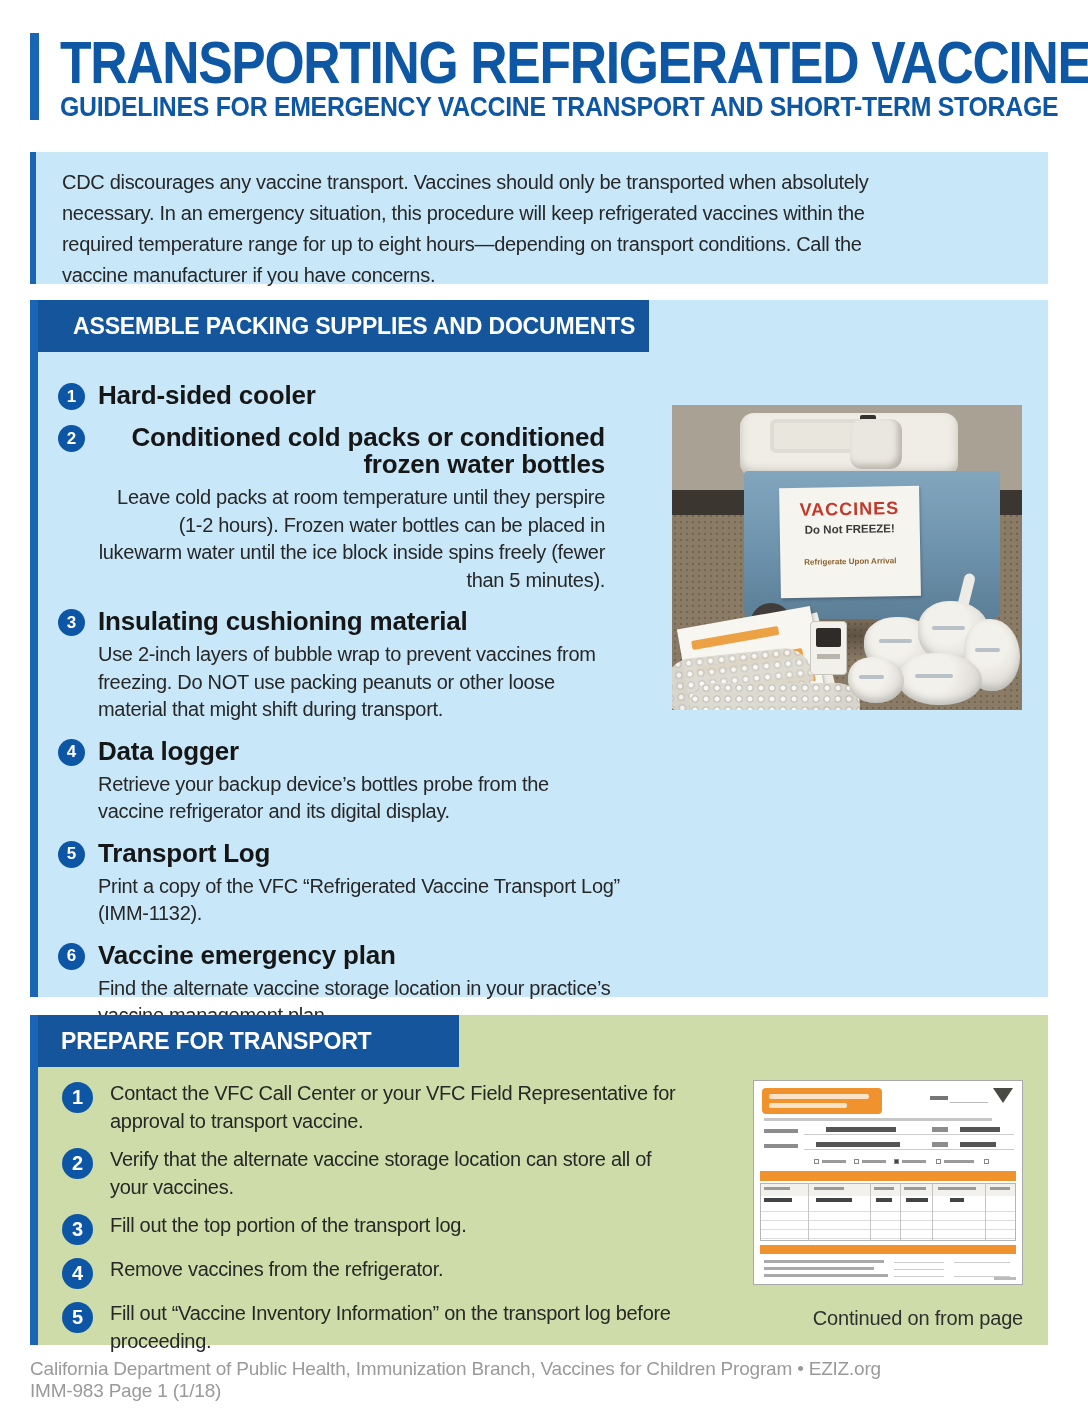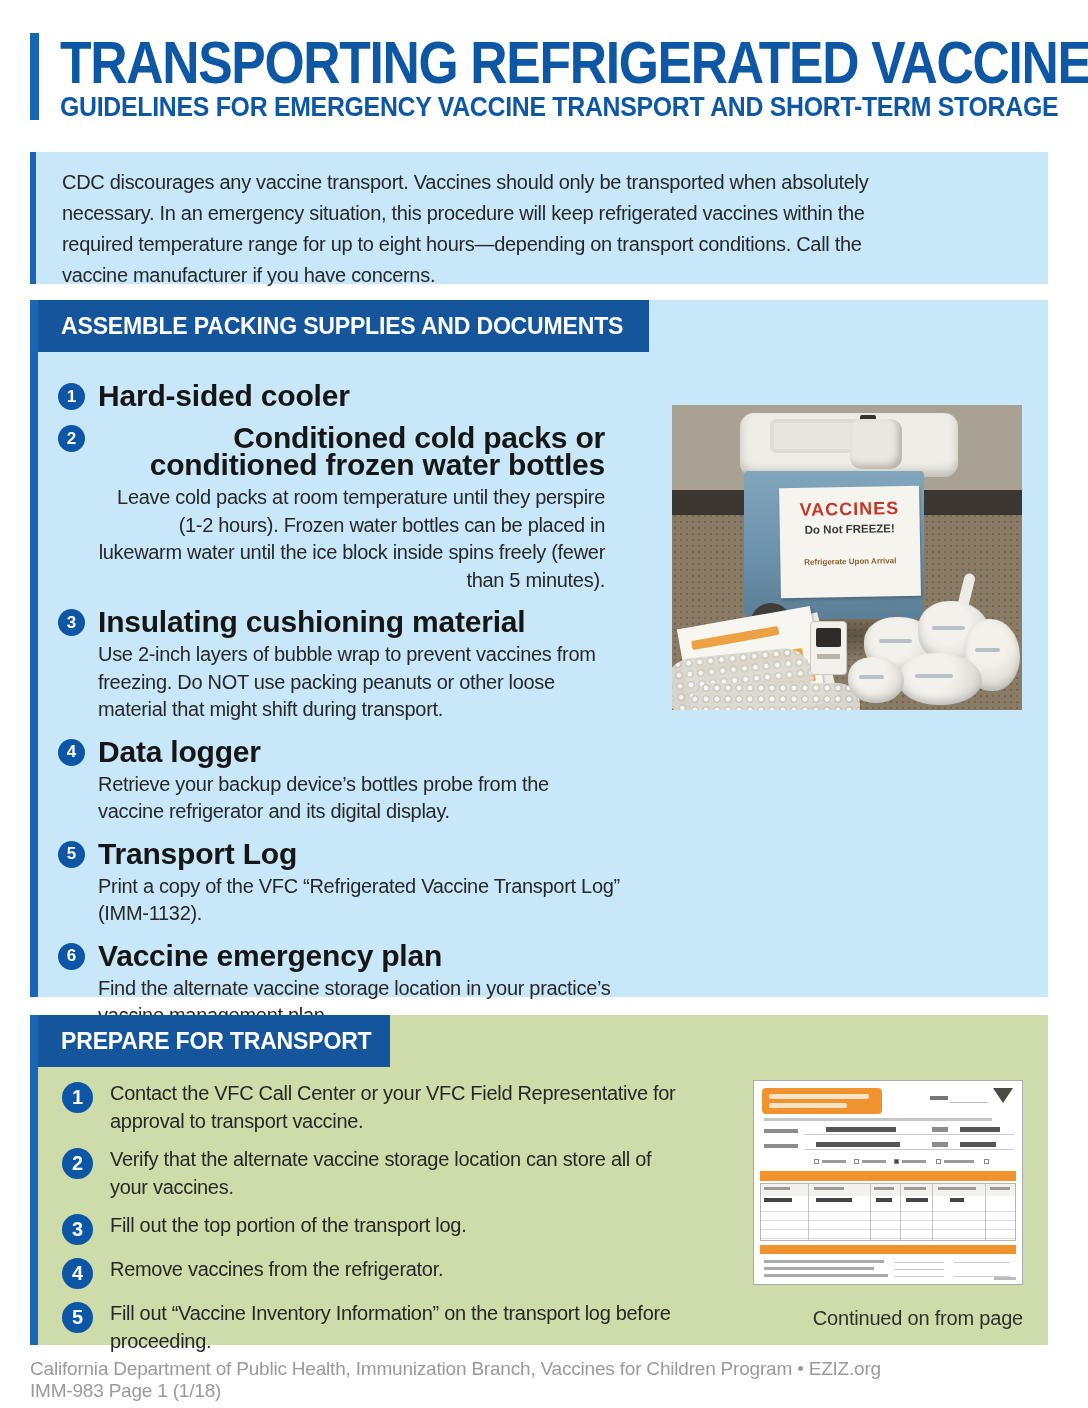--- a/index.html
+++ b/index.html
@@ -16,38 +16,38 @@
   
   .intro-box { position:absolute; left:30px; top:152px; width:1018px; height:132px; background:#C8E7F9;
                border-left:6px solid #1A66B4; padding:15px 60px 0 26px; }
   .intro-box p { font-size:20px; line-height:31px; letter-spacing:-0.3px; color:#272727; max-width:810px; }
 
   
   .section { position:absolute; left:30px; width:1018px; border-left:8px solid #1A66B4; }
   .section-assemble { top:300px; height:697px; background:#C8E7F9; }
   .section-prepare  { top:1015px; height:330px; background:#CEDCA9; }
   .section-bar { position:absolute; left:0; top:0; height:52px; background:#15559B; display:flex; align-items:center; }
-  .section-assemble .section-bar { width:611px; }
-  .section-prepare  .section-bar { width:352px; }
+  .section-assemble .section-bar { width:611px;padding-left:12px; }
+  .section-prepare  .section-bar { width:421px; }
   .section-bar span { color:#ffffff; font-size:24px; font-weight:700; padding-left:24px; white-space:nowrap;
                       transform:scaleX(0.96); transform-origin:left center; letter-spacing:-0.2px; }
 
   .items { position:absolute; left:0; width:680px; }
   .section-assemble .items { top:82px; }
   .section-prepare  .items { top:64px; }
   .item { display:flex; align-items:flex-start; }
   .section-assemble .item { padding-left:20px; margin-bottom:14px; }
   .section-prepare  .item { padding-left:24px; margin-bottom:10px; }
   .badge { flex:none; border-radius:50%; background:#0D56A5; color:#fff; font-weight:700;
            display:flex; align-items:center; justify-content:center; }
   .section-assemble .badge { width:27px; height:27px; font-size:17px; margin-top:1px; }
   .section-prepare  .badge { width:31px; height:31px; font-size:20px; margin-top:3px; }
   .item-text { padding-left:13px; }
   .section-prepare .item-text { padding-left:17px; max-width:600px; }
-  .item-heading { font-size:30px; font-weight:700; color:#161616; line-height:27px; letter-spacing:-0.2px; }
+  .item-heading { font-size:26px; font-weight:700; color:#161616; line-height:27px; letter-spacing:-0.2px; }
   .item-body { font-size:20px; line-height:27.5px; letter-spacing:-0.3px; color:#272727; margin-top:6px; }
   .section-prepare .item-body { margin-top:0; line-height:28px; max-width:580px; }
   
   .section-assemble .item:nth-child(2) .item-text { max-width:520px;text-align:right; }
   .section-assemble .item:nth-child(3) .item-text { max-width:520px; }
   .section-assemble .item:nth-child(4) .item-text { max-width:520px; }
   .section-assemble .item:nth-child(5) .item-text { max-width:545px; }
   .section-assemble .item:nth-child(6) .item-text { max-width:540px; }
 
   
@@ -59,21 +59,21 @@
   .photo .baseboard { position:absolute; left:0; top:85px; width:100%; height:25px; background:#3B362F; }
   .photo .floor-shadow { position:absolute; left:55px; top:205px; width:250px; height:50px; border-radius:50%;
            background:radial-gradient(rgba(40,32,22,.45), transparent 70%); }
   .cooler-lid { position:absolute; left:68px; top:8px; width:218px; height:64px; background:#EFEDE6;
            border-radius:14px; box-shadow:inset 0 -6px 8px rgba(150,145,135,.5); }
   .lid-recess { position:absolute; left:30px; top:6px; width:125px; height:34px; border:4px solid #DFDCD3;
            border-radius:6px; background:#E9E6DE; }
   .lid-latch { position:absolute; left:120px; top:2px; width:16px; height:8px; background:#35322E; border-radius:2px; }
   .lid-handle { position:absolute; left:178px; top:14px; width:52px; height:50px; background:#EAE7E0; border-radius:12px;
            box-shadow:inset -4px -4px 6px rgba(150,145,135,.6); }
-  .cooler-body { position:absolute; left:72px; top:66px; width:180px; height:148px; border-radius:4px 4px 8px 8px;
+  .cooler-body { position:absolute; left:72px; top:66px; width:256px; height:148px; border-radius:4px 4px 8px 8px;
            background:linear-gradient(180deg,#82A6BE 0%, #6D92AB 55%, #5C7E97 100%); }
   .vaccine-sign { position:absolute; left:36px; top:16px; width:140px; height:110px; background:#F6F4EE;
            transform:rotate(-1deg); text-align:center; box-shadow:1px 2px 3px rgba(40,50,60,.35); }
   .sign-l1 { margin-top:12px; font-size:18px; font-weight:800; letter-spacing:1px; color:#C0392B; }
   .sign-l2 { margin-top:3px; font-size:11.5px; font-weight:700; color:#3A3A3A; }
   .sign-l3 { margin-top:22px; font-size:8px; font-weight:700; color:#8A6230; }
   .cooler-wheel { position:absolute; left:78px; top:198px; width:42px; height:42px; border-radius:50%;
            background:radial-gradient(circle at 50% 50%, #8D8983 0 7px, #3F3C39 8px 100%); }
   .probe-wand { position:absolute; left:288px; top:168px; width:11px; height:44px; background:#EDEBE5;
            border-radius:6px; transform:rotate(14deg); }

